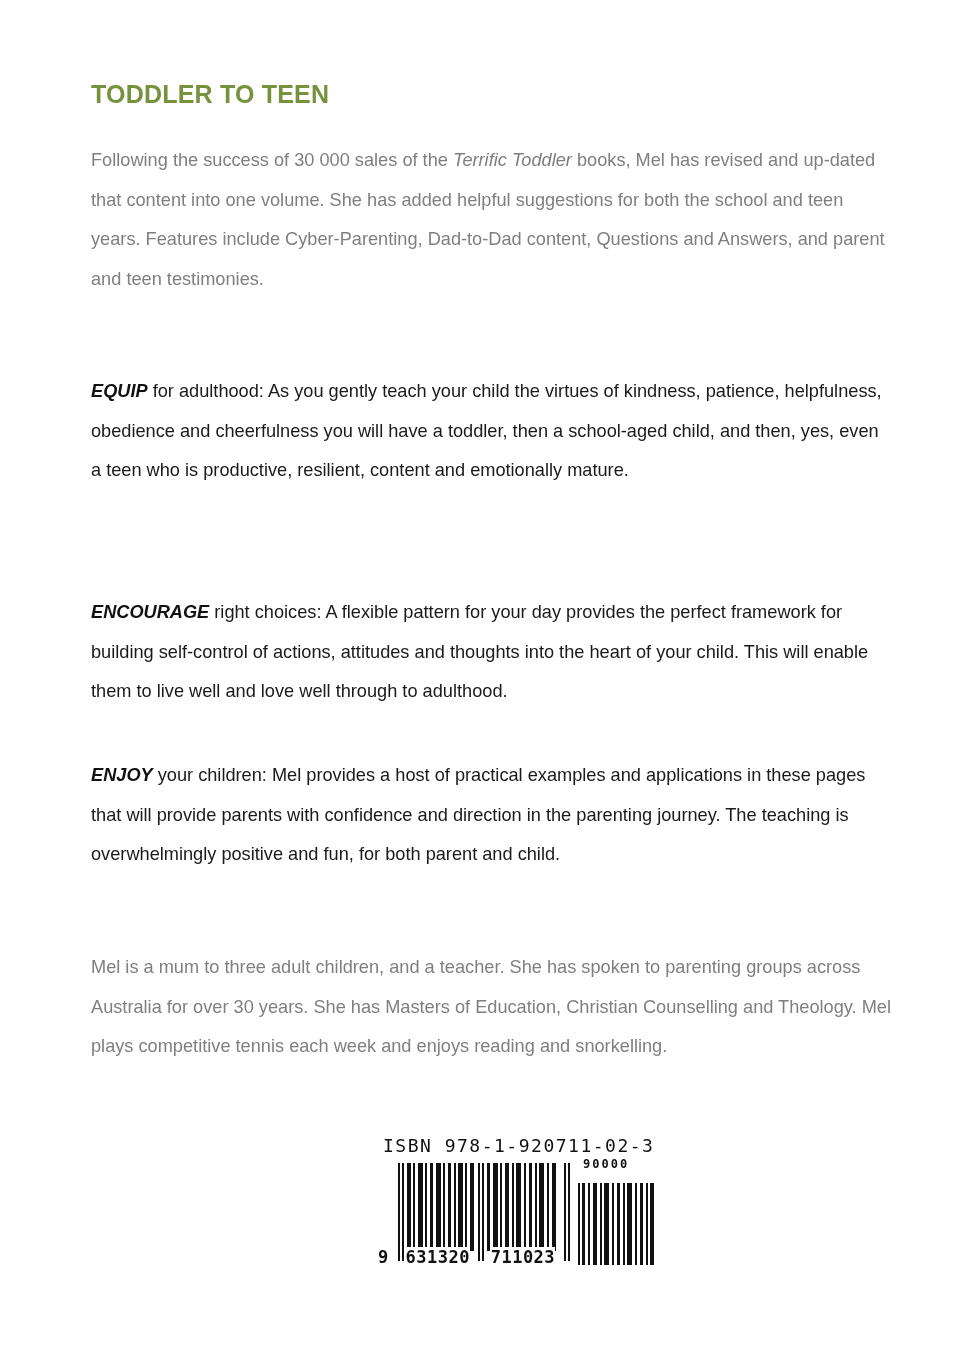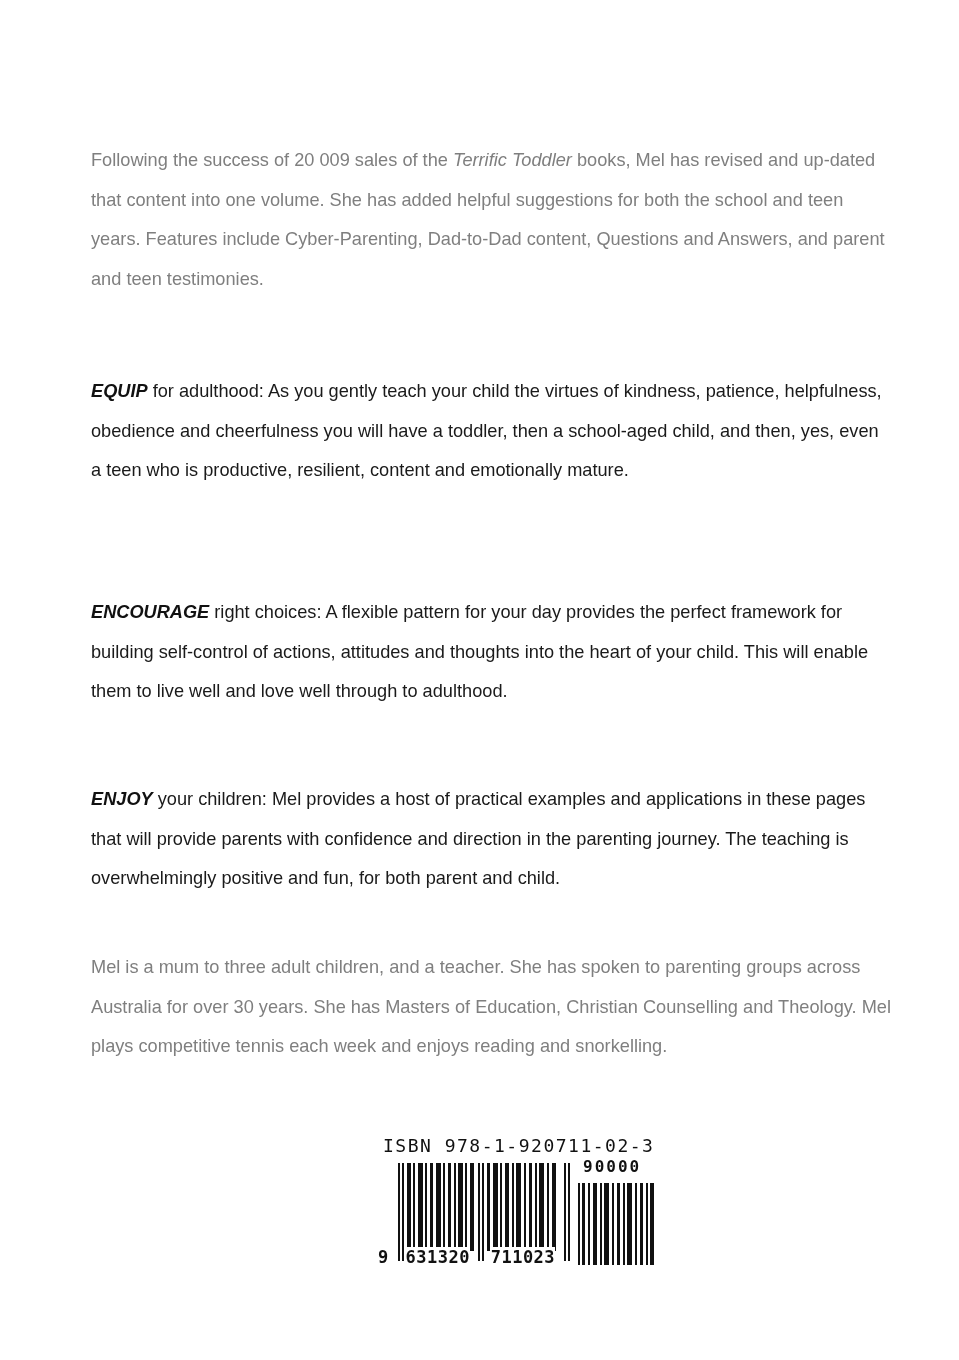--- a/index.html
+++ b/index.html
@@ -10,41 +10,42 @@
            font-size: 25px; font-weight: bold; color: #76923c; letter-spacing: 0.2px;
            font-family: "Liberation Sans", sans-serif; }
   .para { position: absolute; left: 91px; width: 800px; margin: 0;
           font-size: 18.2px; line-height: 39.5px; font-family: "Liberation Sans", sans-serif; }
   .grey { color: #7f7f7f; }
   .dark { color: #1a1a1a; }
   .para b { font-weight: bold; color: #111; font-style: italic; }
   .intro { top: 141px; }
   .equip { top: 372px; }
   .encourage { top: 593px; }
-  .enjoy { top: 780px; }
+  .enjoy { top: 756px; }
   .bio { top: 948px; }
 
   .barcode-wrap { position: absolute; left: 378px; top: 1135px; width: 285px; height: 140px; }
   .isbn-text { position: absolute; left: 5px; top: 0; font-family: "DejaVu Sans Mono", monospace;
                font-size: 18px; font-weight: normal; letter-spacing: 1.5px; color: #111; white-space: nowrap; }
   .price-text { position: absolute; left: 205px; top: 22px; font-family: "DejaVu Sans Mono", monospace;
-                font-size: 16px; font-weight: bold; letter-spacing: 2px; color: #111; }
+                font-size: 12px; font-weight: bold; letter-spacing: 2px; color: #111; }
   .bars-main { position: absolute; left: 20px; top: 28px; width: 172px; height: 98px; }
   .bars-addon { position: absolute; left: 200px; top: 48px; width: 78px; height: 82px; }
   .digits { position: absolute; left: 0; top: 112px; font-family: "DejaVu Sans Mono", monospace;
             font-size: 17px; font-weight: bold; color: #111; letter-spacing: 0.5px; white-space: nowrap; }
   .digits span { background: #fff; }
 </style>
 </head>
 <body>
 
 <div class="page">
 
+  <h1 class="title">TODDLER TO TEEN</h1>
 
-  <p class="para grey intro"><span>Following the success of 20 009 sales of the </span><i>Terrific Toddler</i><span> books, Mel has revised and up-dated that content into one volume. She has added helpful suggestions for both the school and teen years. Features include Cyber-Parenting, Dad-to-Dad content, Questions and Answers, and parent and teen testimonies.</span></p>
+  <p class="para grey intro"><span>Following the success of 30 000 sales of the </span><i>Terrific Toddler</i><span> books, Mel has revised and up-dated that content into one volume. She has added helpful suggestions for both the school and teen years. Features include Cyber-Parenting, Dad-to-Dad content, Questions and Answers, and parent and teen testimonies.</span></p>
 
   <p class="para dark equip"><b>EQUIP</b><span> for adulthood: As you gently teach your child the virtues of kindness, patience, helpfulness, obedience and cheerfulness you will have a toddler, then a school-aged child, and then, yes, even a teen who is productive, resilient, content and emotionally mature.</span></p>
 
   <p class="para dark encourage"><b>ENCOURAGE</b><span> right choices: A flexible pattern for your day provides the perfect framework for building self-control of actions, attitudes and thoughts into the heart of your child. This will enable them to live well and love well through to adulthood.</span></p>
 
   <p class="para dark enjoy"><b>ENJOY</b><span> your children: Mel provides a host of practical examples and applications in these pages that will provide parents with confidence and direction in the parenting journey. The teaching is overwhelmingly positive and fun, for both parent and child.</span></p>
 
   <p class="para grey bio">Mel is a mum to three adult children, and a teacher. She has spoken to parenting groups across Australia for over 30 years. She has Masters of Education, Christian Counselling and Theology. Mel plays competitive tennis each week and enjoys reading and snorkelling.</p>
 
   <div class="barcode-wrap">

